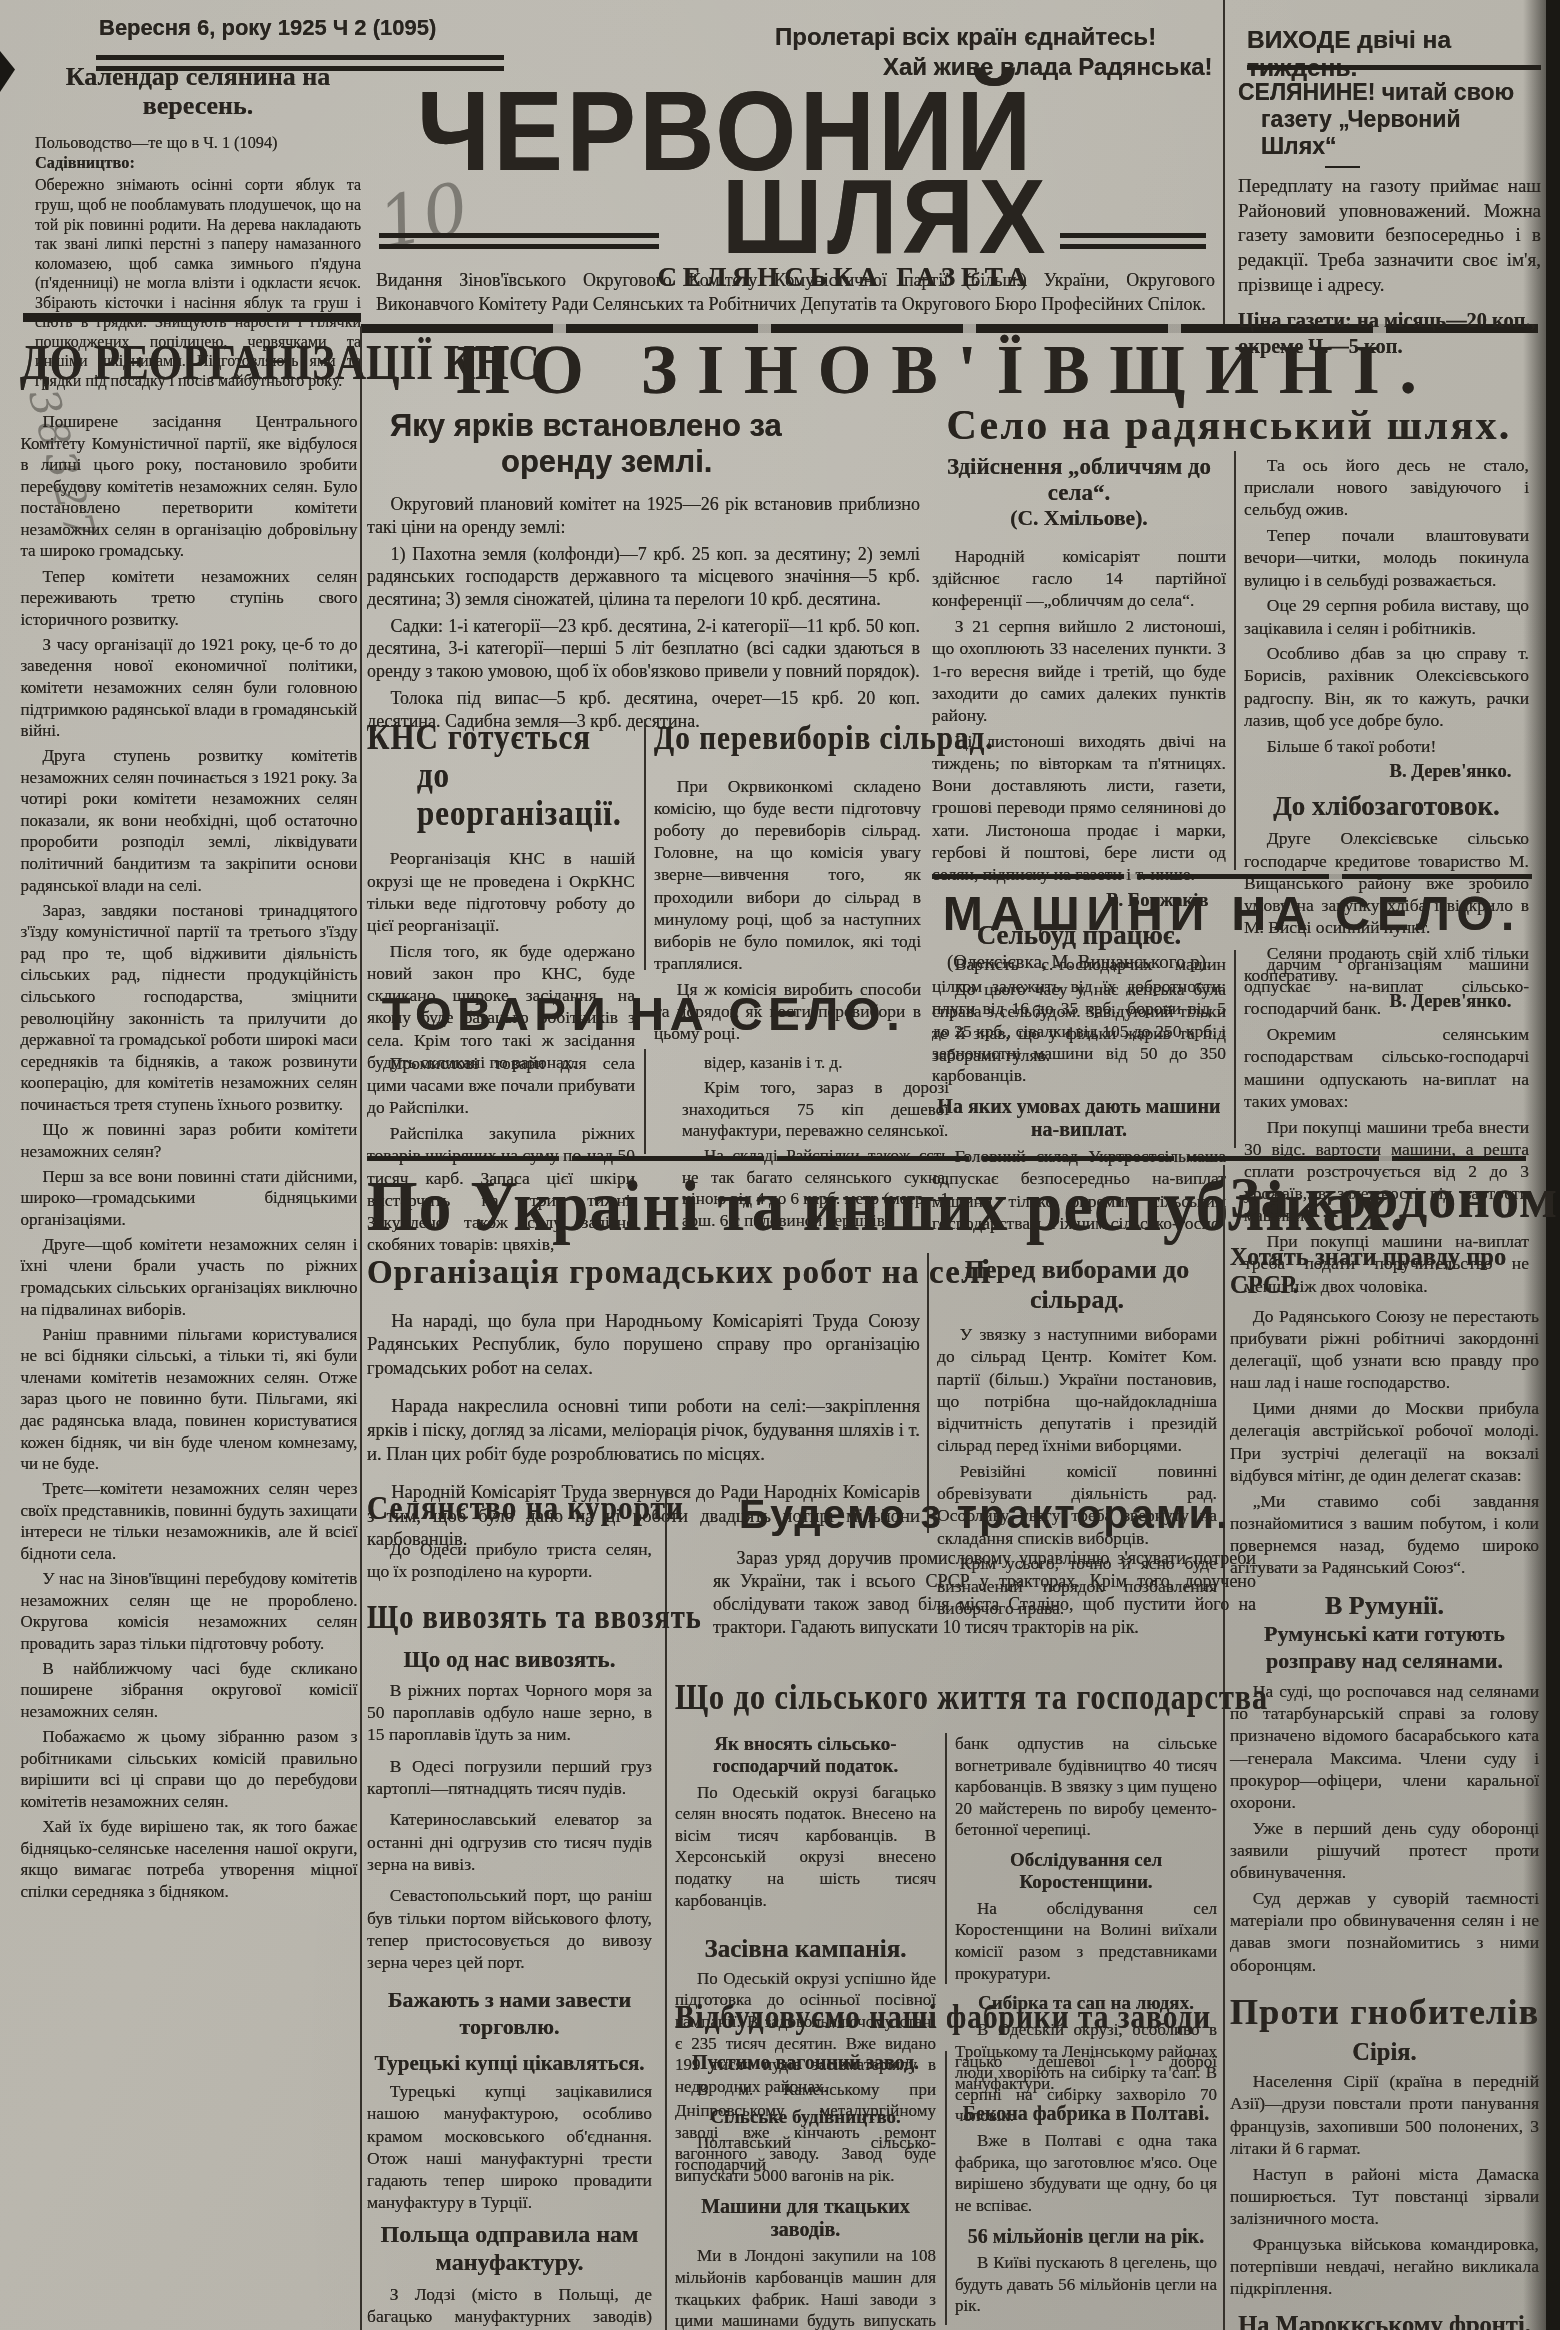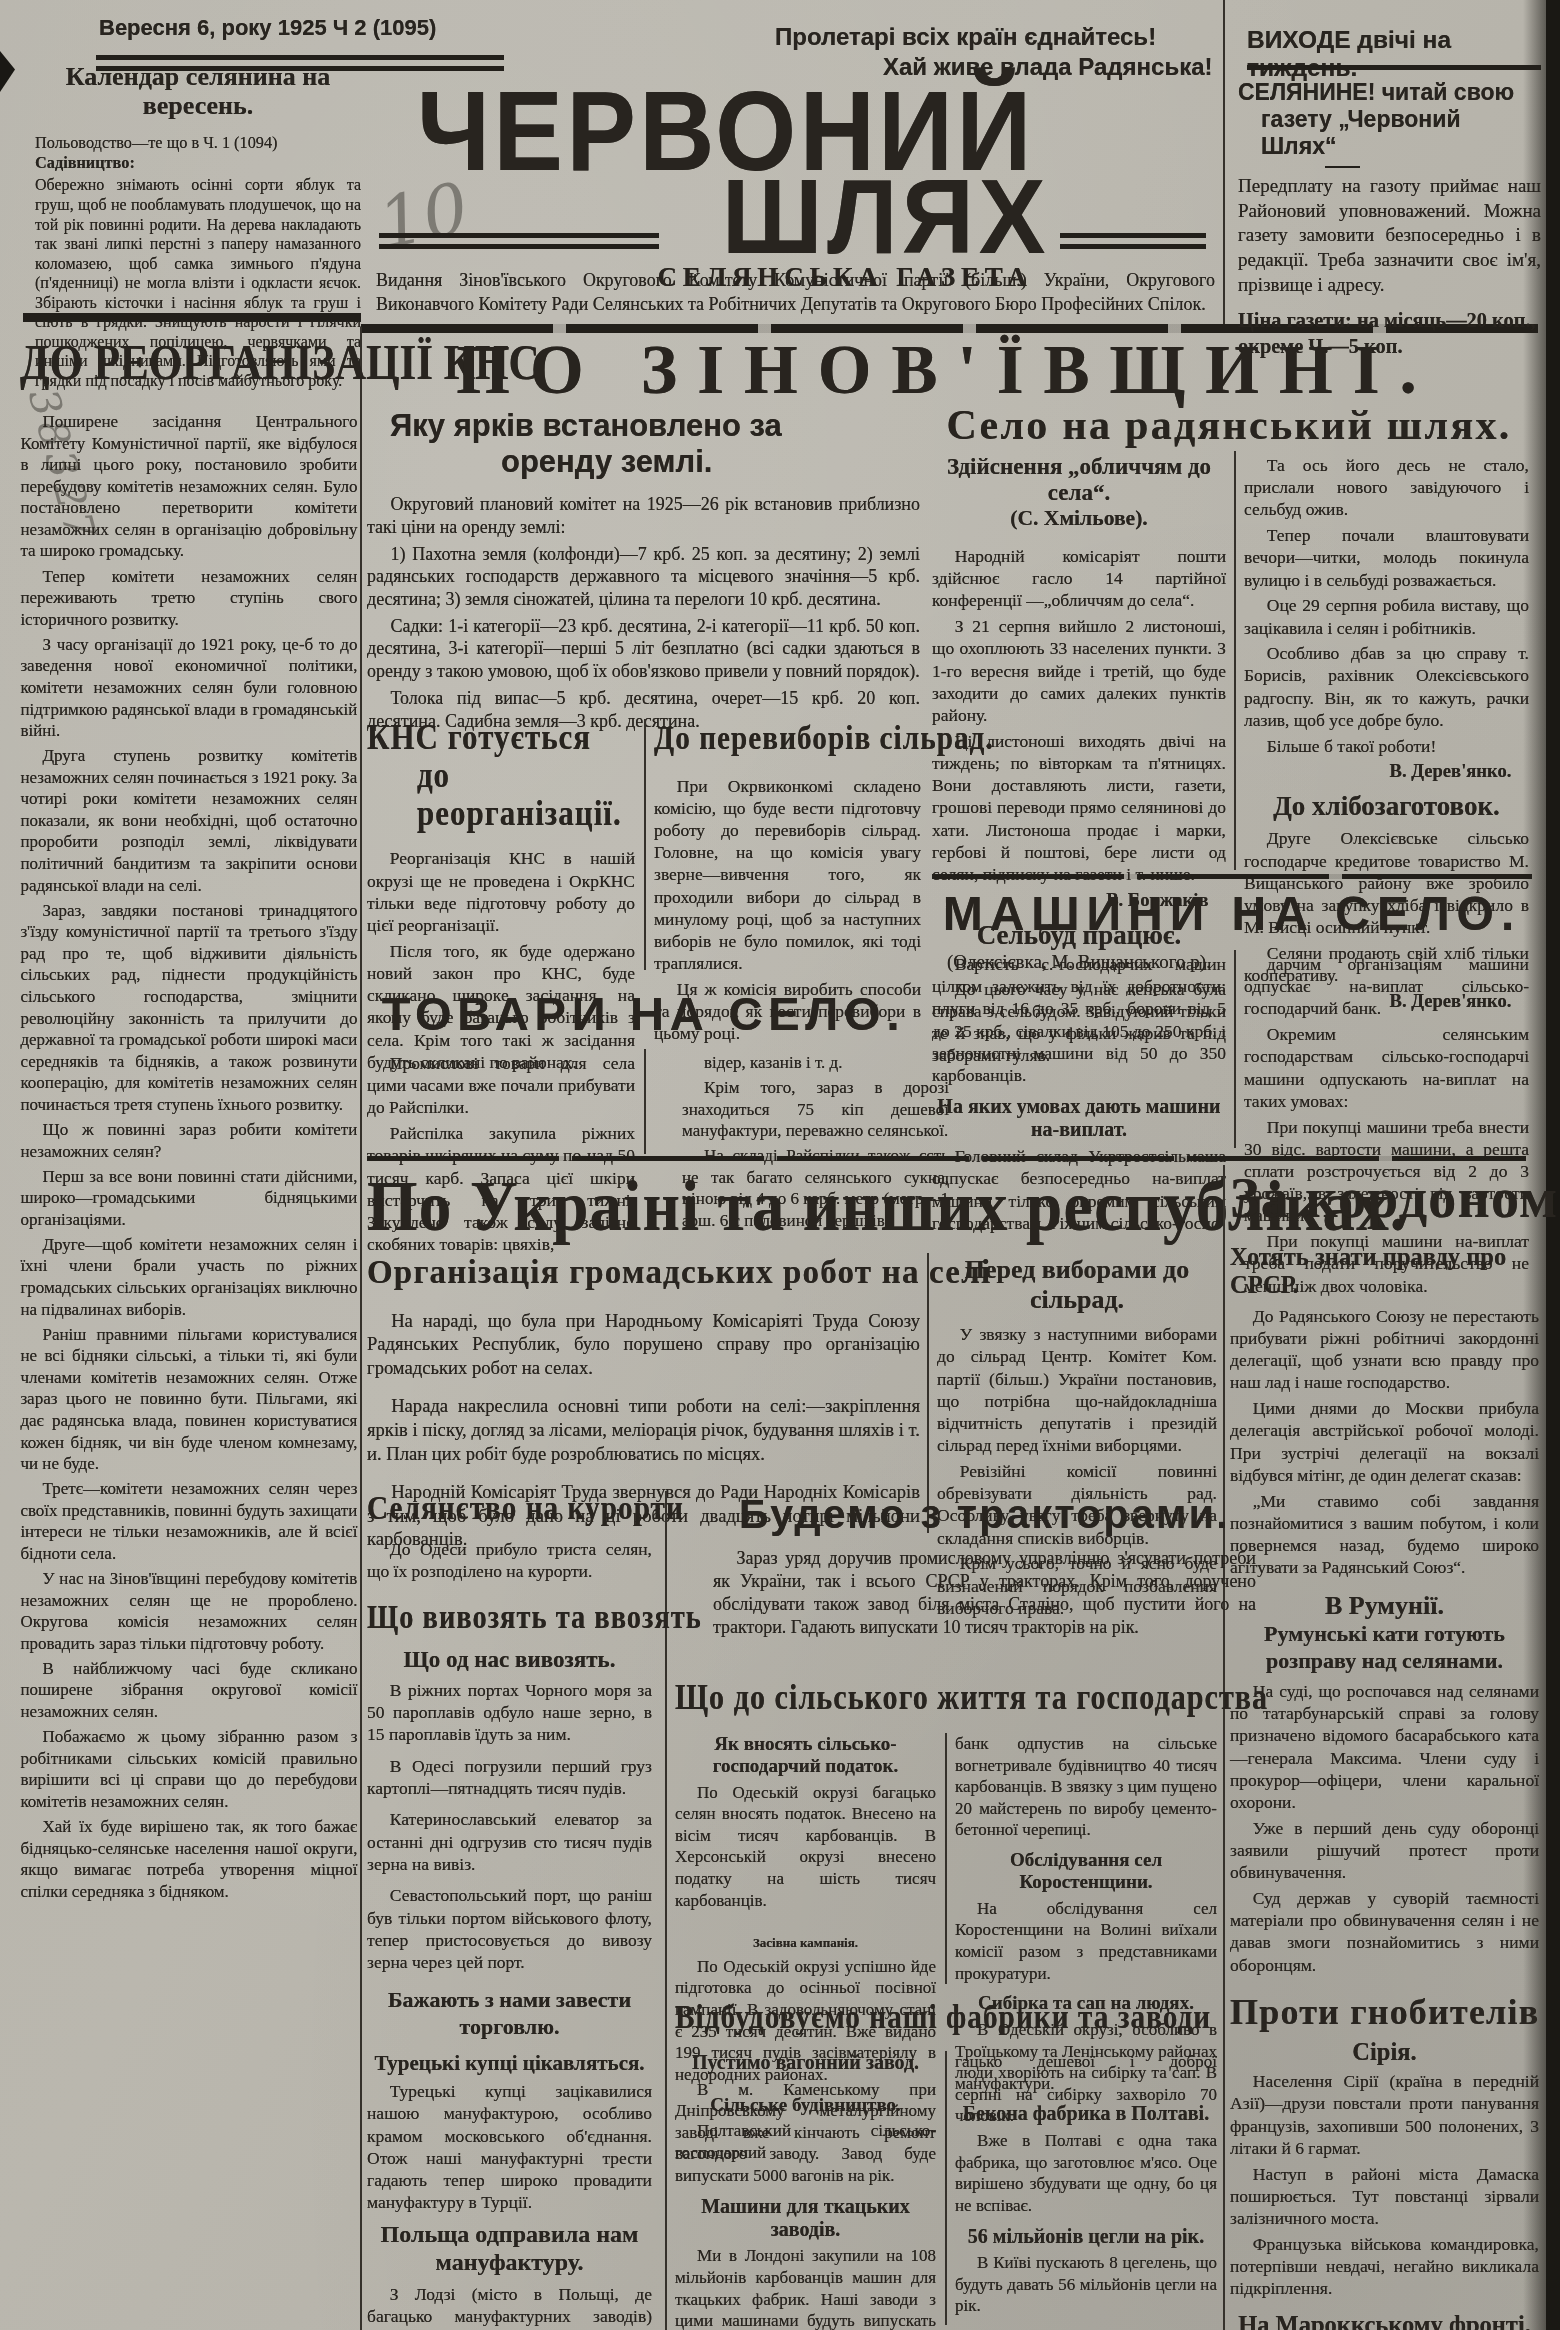--- a/index.html
+++ b/index.html
@@ -275,21 +275,21 @@
     </div>
   </div>
 
   <div class="abs c ink poster condense" style="left:675px;top:1678px;width:543px;font-size:35px;white-space:nowrap;">Що до сільського життя та господарства</div>
   <div class="abs vrule" style="left:945px;top:1733px;height:251px;"></div>
   <div class="abs" style="left:675px;top:1733px;width:261px;">
     <div class="subhead ink" style="font-size:19px;margin-top:0;">Як вносять сільсько-господарчий податок.</div>
     <div class="body-col j ink" style="font-size:17px;">
         <p>По Одеській окрузі багацько селян вносять податок. Внесено на вісім тисяч карбованців. В Херсонській окрузі внесено податку на шість тисяч карбованців.</p>
       </div>
-    <div class="subhead ink" style="font-size:13px;margin-top:24px;">Засівна кампанія.</div>
+    <div class="subhead ink" style="font-size:25px;margin-top:24px;">Засівна кампанія.</div>
     <div class="body-col j ink" style="font-size:17px;">
         <p>По Одеській окрузі успішно йде підготовка до осінньої посівної кампанії. В задовольняючому стані є 235 тисяч десятин. Вже видано 199 тисяч пудів засівматеріялу в недородних районах.</p>
       </div>
     <div class="subhead ink" style="font-size:19px;">Сільське будівництво.</div>
     <div class="body-col j ink" style="font-size:17px;">
         <p>Полтавський сільсько-господарчий</p>
       </div>
   </div>
   <div class="abs" style="left:955px;top:1733px;width:262px;">
     <div class="body-col j ink" style="font-size:17px;">

